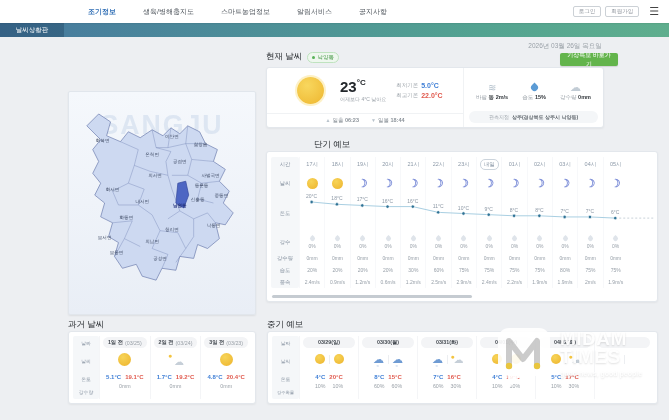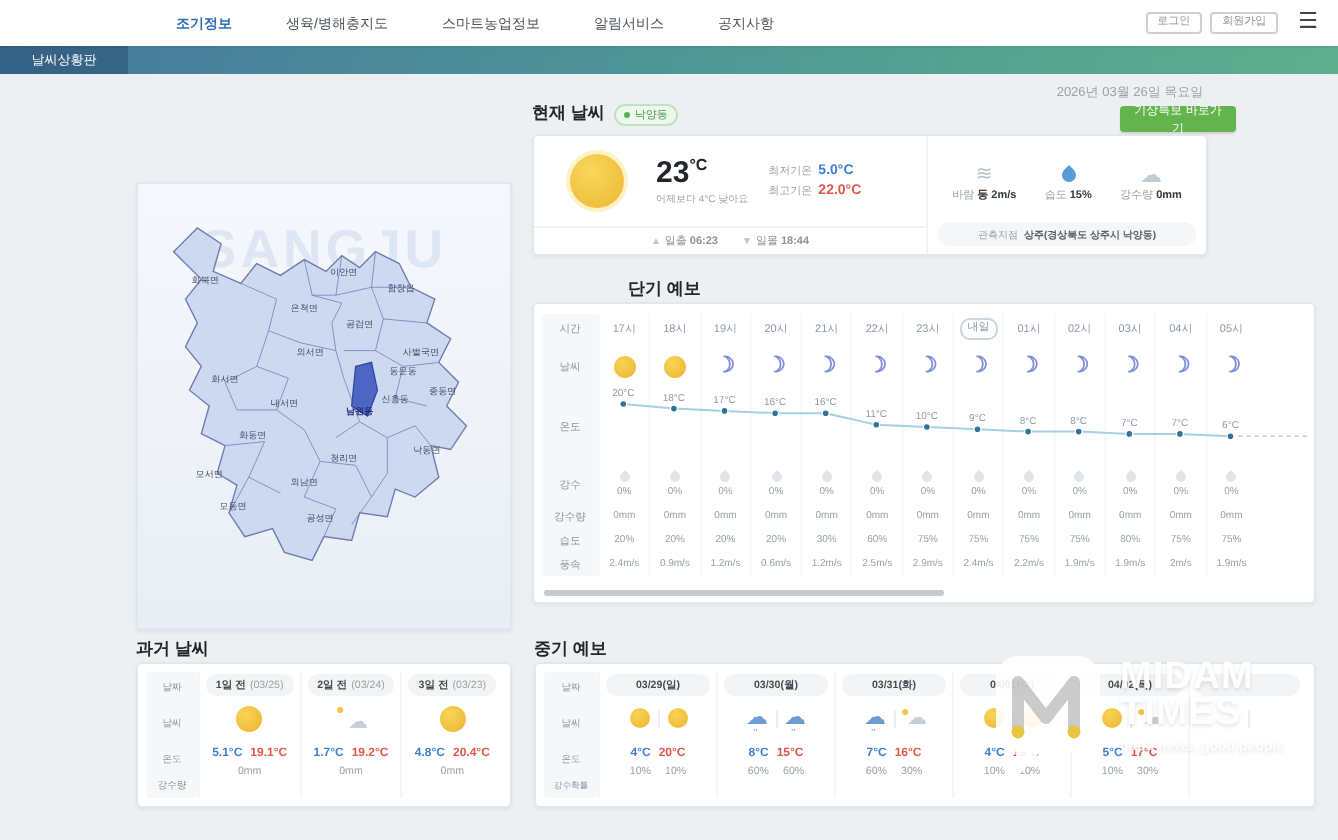--- a/index.html
+++ b/index.html
@@ -28,29 +28,29 @@
   .map-card{position:absolute;left:68px;top:91px;width:188px;height:224px;background:linear-gradient(#f5f8fc,#e9eef6);border:1px solid #e1e6ec;border-radius:2px;box-shadow:0 1px 2px rgba(0,0,0,.07);}
   .map-card svg{display:block;}
   .map-watermark{font-size:27px;font-weight:bold;fill:#dde6f2;letter-spacing:2px;text-anchor:middle;}
   .district{fill:#cdd9f1;stroke:#6d7dae;stroke-width:.7;}
   .district-line{fill:none;stroke:#7586b6;stroke-width:.5;opacity:.85;}
   .district-hl{fill:#4d66c3;stroke:#34499c;stroke-width:.7;}
   .map-label{font-size:4.6px;fill:#3e4a64;text-anchor:middle;}
   .map-label.hl{fill:#22307a;font-weight:bold;}
 
   
-  .section-title{font-size:8.5px;font-weight:bold;color:#22262a;}
+  .section-title{font-size:8.5px;font-weight:normal;color:#22262a;}
   .cw-title-row{position:absolute;left:266px;top:51px;display:flex;align-items:center;gap:5px;}
   .badge{display:flex;align-items:center;gap:2px;background:#eef7ee;border:1px solid #bfe3bf;border-radius:6px;padding:1px 4px;font-size:5.5px;color:#4a9a4a;}
   .badge-dot{width:3px;height:3px;border-radius:50%;background:#57b157;}
 
   
   .cw-card{position:absolute;left:266px;top:67px;width:338px;height:61px;background:#fff;border:1px solid #e3e7ec;border-radius:3px;display:flex;box-shadow:0 1px 2px rgba(0,0,0,.05);}
   .cw-left{width:196px;display:flex;flex-direction:column;}
-  .cw-left-top{flex:1;display:flex;align-items:center;}
+  .cw-left-top{flex:1;display:flex;align-items:center;margin-left:12px;}
   .big-sun{width:27px;height:27px;border-radius:50%;background:radial-gradient(circle at 38% 32%,#f8d75e,#eeb62f);margin:0 16px 0 18px;box-shadow:0 0 0 2px rgba(248,215,94,.35);}
   .cw-temp{font-size:15px;font-weight:bold;color:#23272b;line-height:1;}
   .cw-temp .unit{font-size:8px;font-weight:bold;vertical-align:top;}
   .cw-compare{font-size:5px;color:#9aa1a8;margin-top:2px;}
   .cw-minmax{margin-left:10px;display:flex;flex-direction:column;gap:3px;}
   .mm-row{display:flex;align-items:center;gap:3px;font-size:5.5px;color:#9aa1a8;}
   .mm-low{font-size:7px;font-weight:bold;color:#3f7fd6;}
   .mm-high{font-size:7px;font-weight:bold;color:#e0584c;}
   .cw-sunrow{height:14px;border-top:1px solid #f0f2f4;display:flex;align-items:center;justify-content:center;gap:12px;font-size:5.5px;color:#8d949b;}
   .sun-ico{color:#b9c3cc;font-size:5px;margin-right:2px;}

